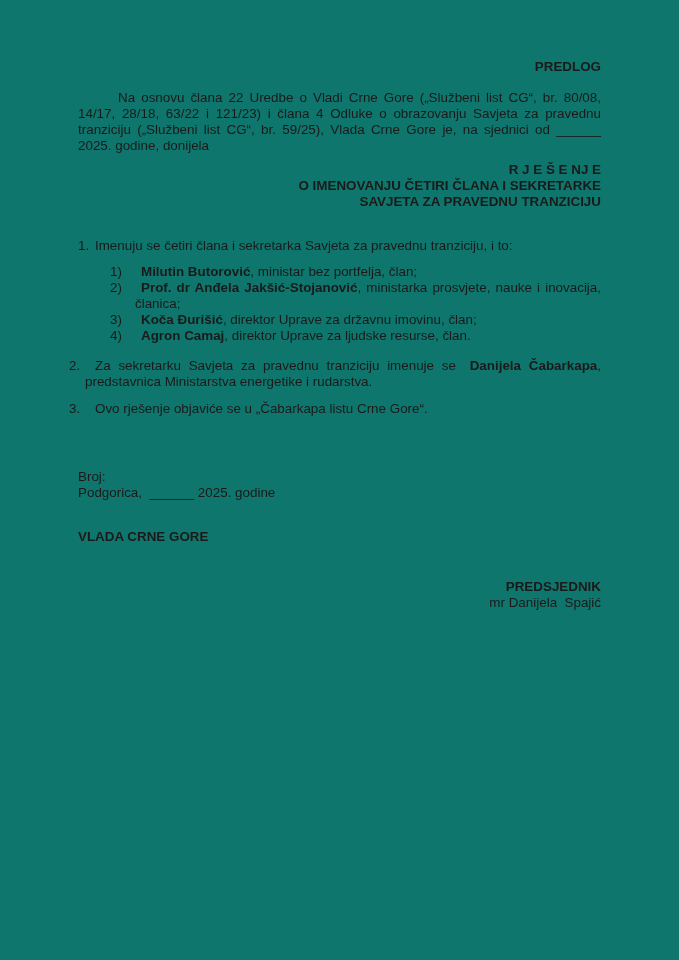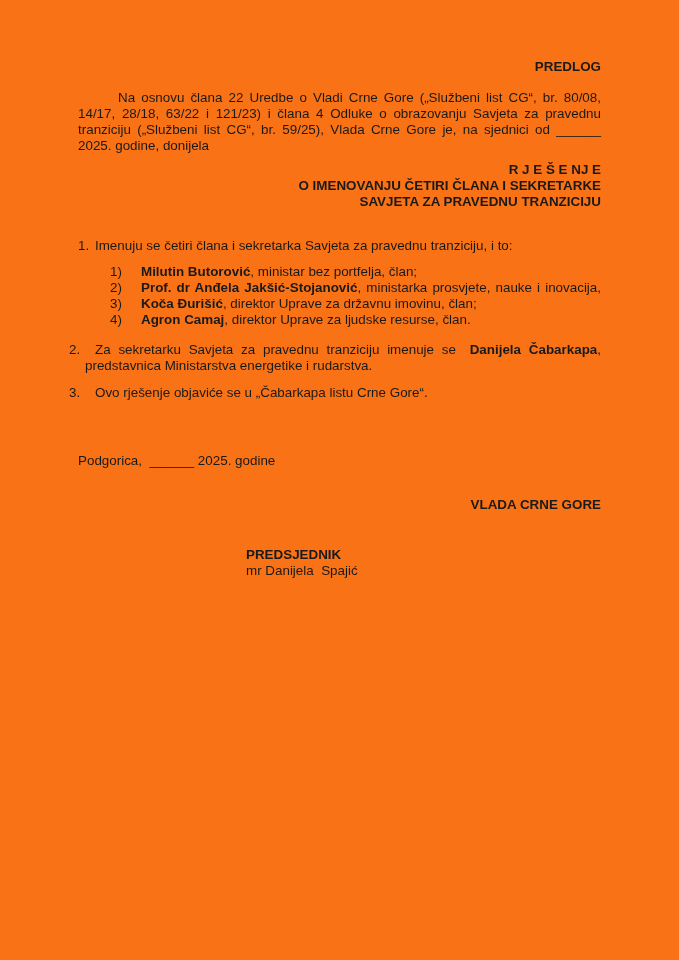--- a/index.html
+++ b/index.html
@@ -2,21 +2,21 @@
 <html><head>
 <meta charset="utf-8">
 <style>
   html, body { margin: 0; padding: 0; background: #ffffff; }
   .page {
     position: relative;
     width: 679px;
     height: 960px;
     box-sizing: border-box;
     padding: 59px 78px 0 78px;
-    background: #f97316;
+    background: #0f766e;
     color: #1a1a1a;
     font-family: "Liberation Sans", "DejaVu Sans", sans-serif;
     font-size: 13.4px;
     line-height: 16px;
     overflow: hidden;
   }
   .bold { font-weight: bold; padding-left: 6px; }
   .tag { font-weight: bold; text-align: right; }
 
   .intro { margin-top: 15px; }
@@ -39,23 +39,23 @@
   .wrap2 { padding-left: 25px; }
 
   .item2 { margin-top: 14px; margin-left: -9px; }
   .item3 { margin-top: 11px; margin-left: -9px; }
   .num-marker { display: inline-block; width: 26px; text-indent: 0; }
   .item2 .cont { padding-left: 16px; }
 
   .broj-block { margin-top: 52px; }
   .pre { white-space: pre-wrap; }
 
-  .gov { margin-top: 28px; text-align: right; font-weight: bold; }
+  .gov { margin-top: 28px; text-align: left; font-weight: bold; }
 
-  .sig { margin-top: 34px; margin-left: 168px; text-align: left; }
+  .sig { margin-top: 34px; margin-left: 168px; text-align: right; }
   .sig-role { font-weight: bold; }
 </style>
 </head>
 <body>
 
 <div class="page">
 
   <div class="tag">PREDLOG</div>
 
   <div class="intro">
@@ -70,33 +70,35 @@
     <div>O IMENOVANJU ČETIRI ČLANA I SEKRETARKE</div>
     <div>SAVJETA ZA PRAVEDNU TRANZICIJU</div>
   </div>
 
   <div class="item1"><span class="marker">1.</span><span>Imenuju se četiri člana i sekretarka Savjeta za pravednu tranziciju, i to:</span></div>
 
   <div class="members">
     <div class="hang"><span class="sub-marker">1)</span><span class="bold">Milutin Butorović</span><span>, ministar bez portfelja, član;</span></div>
     <div>
       <div class="hang jstretch"><span class="sub-marker">2)</span><span class="bold">Prof. dr Anđela Jakšić-Stojanović</span><span>, ministarka prosvjete, nauke i inovacija,</span></div>
+      <div class="wrap2">članica;</div>
     </div>
     <div class="hang"><span class="sub-marker">3)</span><span class="bold">Koča Đurišić</span><span>, direktor Uprave za državnu imovinu, član;</span></div>
     <div class="hang"><span class="sub-marker">4)</span><span class="bold">Agron Camaj</span><span>, direktor Uprave za ljudske resurse, član.</span></div>
   </div>
 
   <div class="item2">
     <div class="jstretch"><span class="num-marker">2.</span><span>Za sekretarku Savjeta za pravednu tranziciju imenuje se </span><span class="bold">Danijela Čabarkapa</span><span>,</span></div>
     <div class="cont">predstavnica Ministarstva energetike i rudarstva.</div>
   </div>
 
   <div class="item3"><span class="num-marker">3.</span><span>Ovo rješenje objaviće se u „Čabarkapa listu Crne Gore“.</span></div>
 
   <div class="broj-block">
+    <div>Broj:</div>
     <div class="pre">Podgorica,  ______ 2025. godine</div>
   </div>
 
   <div class="gov">VLADA CRNE GORE</div>
 
   <div class="sig">
     <div class="sig-role">PREDSJEDNIK</div>
     <div class="pre">mr Danijela  Spajić</div>
   </div>
 

